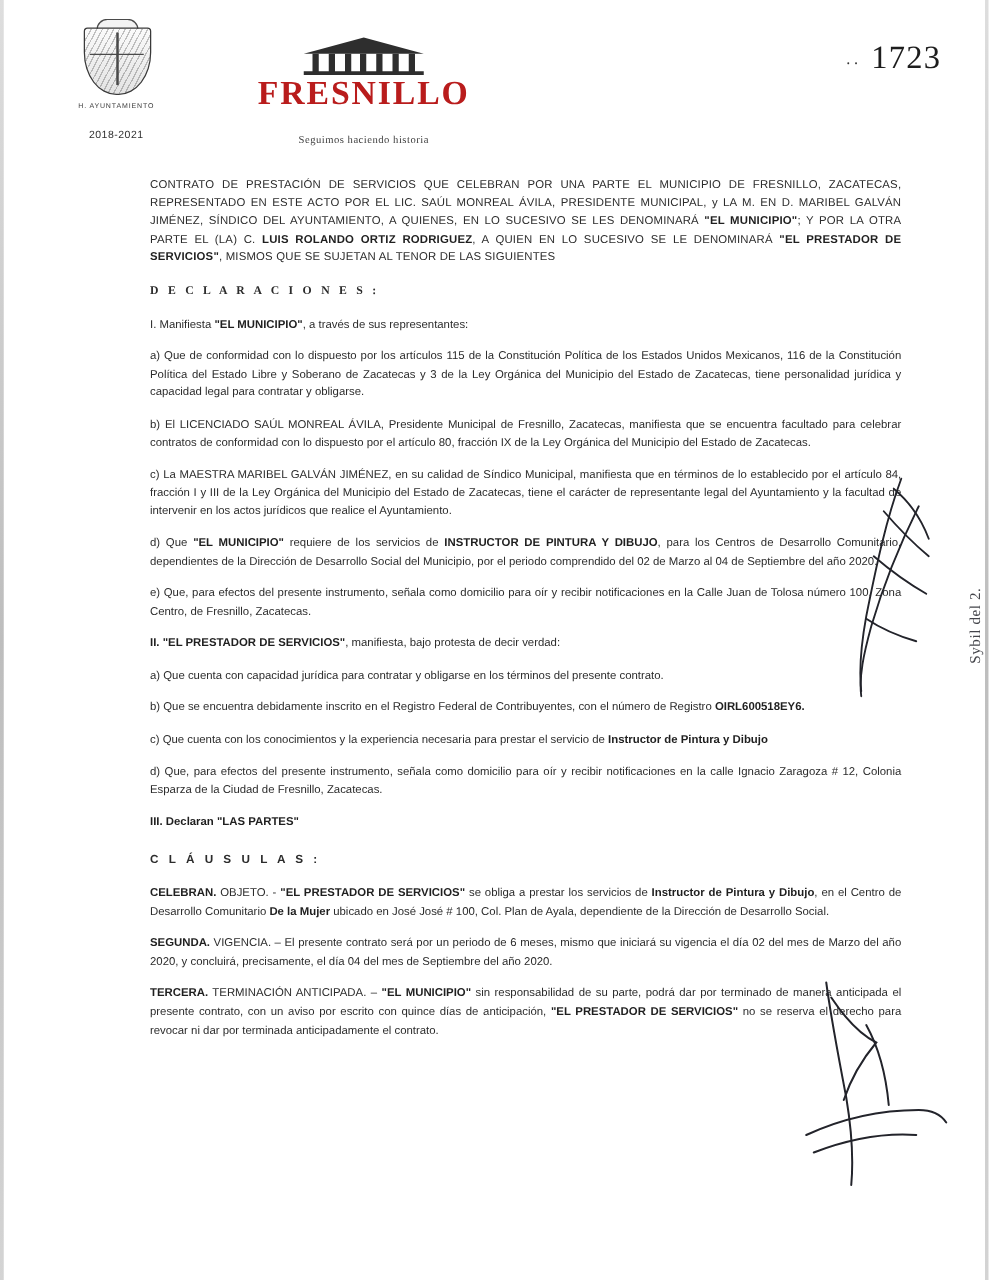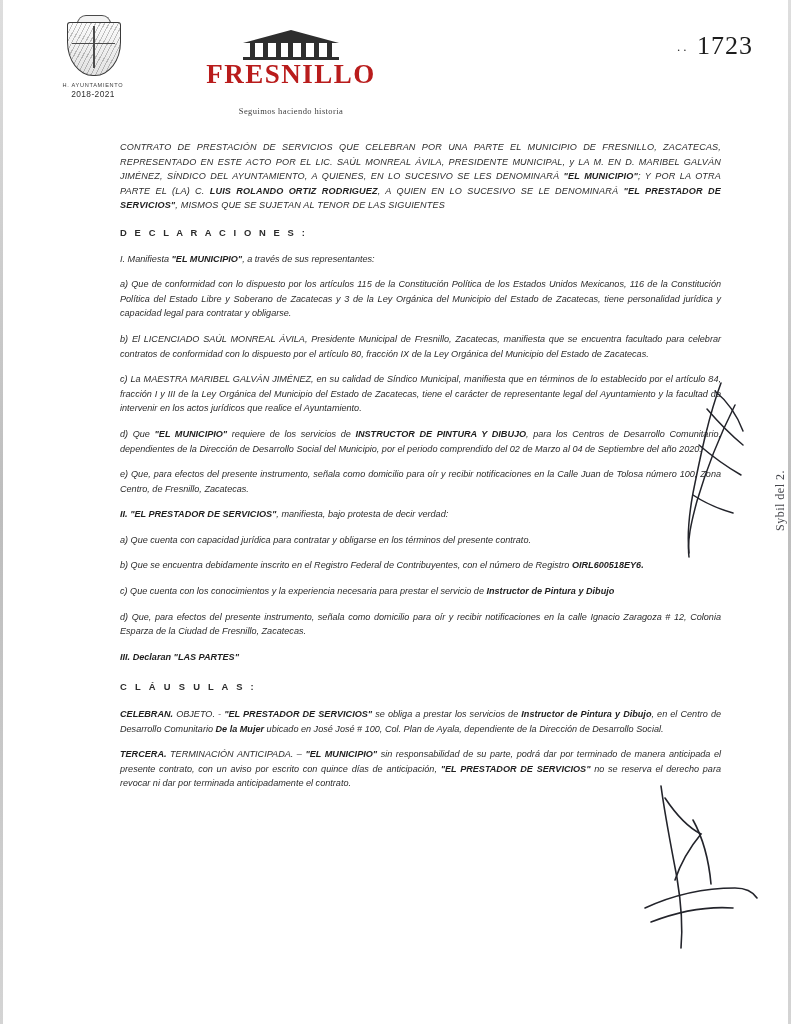--- a/index.html
+++ b/index.html
@@ -81,21 +81,21 @@
     letter-spacing: 0.7px;
     color: #3b3b3b;
     margin-top: 2px;
     white-space: nowrap;
   }
   .crest .years {
     text-align: center;
     font-size: 8.4px;
     letter-spacing: 0.4px;
     color: #2f2f2f;
-    margin-top: 1px;
+    margin-top: 14px;
   }
   .brand {
     position: absolute;
     left: 176px;
     top: 30px;
     width: 230px;
     text-align: center;
   }
   .brand .kiosk {
     width: 96px;
@@ -168,28 +168,29 @@
   .content {
     position: absolute;
     left: 120px;
     top: 140px;
     width: 601px;
     font-size: 9.1px;
     line-height: 14.6px;
     color: #2c2c2c;
     text-align: justify;
   }
-  .content p { margin: 0 0 11px 0; font-style: italic; }
+  .content p { margin: 0 0 11px 0; }
   .preamble { text-align: justify; letter-spacing: 0.15px; }
   b, strong { font-weight: bold; color: #1f1f1f; }
   .sec-head {
     font-weight: bold;
     letter-spacing: 2.6px;
     font-size: 9.4px;
     margin: 13px 0 11px 0;
+    font-family: Liberation Serif, serif;
   }
   .clauses-head {
     font-weight: bold;
     letter-spacing: 2.8px;
     font-size: 9.4px;
     text-align: left;
     margin: 16px 0 12px 0;
   }
   .roman { margin: 0 0 9px 0; }
   .indent { margin-left: 47px; }
@@ -332,20 +333,25 @@
     <p>
       <b>CELEBRAN.</b>
       <span>OBJETO. -</span>
       <b>"EL PRESTADOR DE SERVICIOS"</b>
       <span>se obliga a prestar los servicios de</span>
       <b>Instructor de Pintura y Dibujo</b><span>, en el Centro de Desarrollo Comunitario</span>
       <b>De la Mujer</b>
       <span>ubicado en José José # 100, Col. Plan de Ayala, dependiente de la Dirección de Desarrollo Social.</span>
     </p>
 
+    <p>
+      <b>SEGUNDA.</b>
+      <span>VIGENCIA. –</span>
+      <span>El presente contrato será por un periodo de 6 meses, mismo que iniciará su vigencia el día 02 del mes de Marzo del año 2020, y concluirá, precisamente, el día 04 del mes de Septiembre del año 2020.</span>
+    </p>
 
     <p>
       <b>TERCERA.</b>
       <span>TERMINACIÓN ANTICIPADA. –</span>
       <b>"EL MUNICIPIO"</b>
       <span>sin responsabilidad de su parte, podrá dar por terminado de manera anticipada el presente contrato, con un aviso por escrito con quince días de anticipación,</span>
       <b>"EL PRESTADOR DE SERVICIOS"</b>
       <span>no se reserva el derecho para revocar ni dar por terminada anticipadamente el contrato.</span>
     </p>
   </div>

